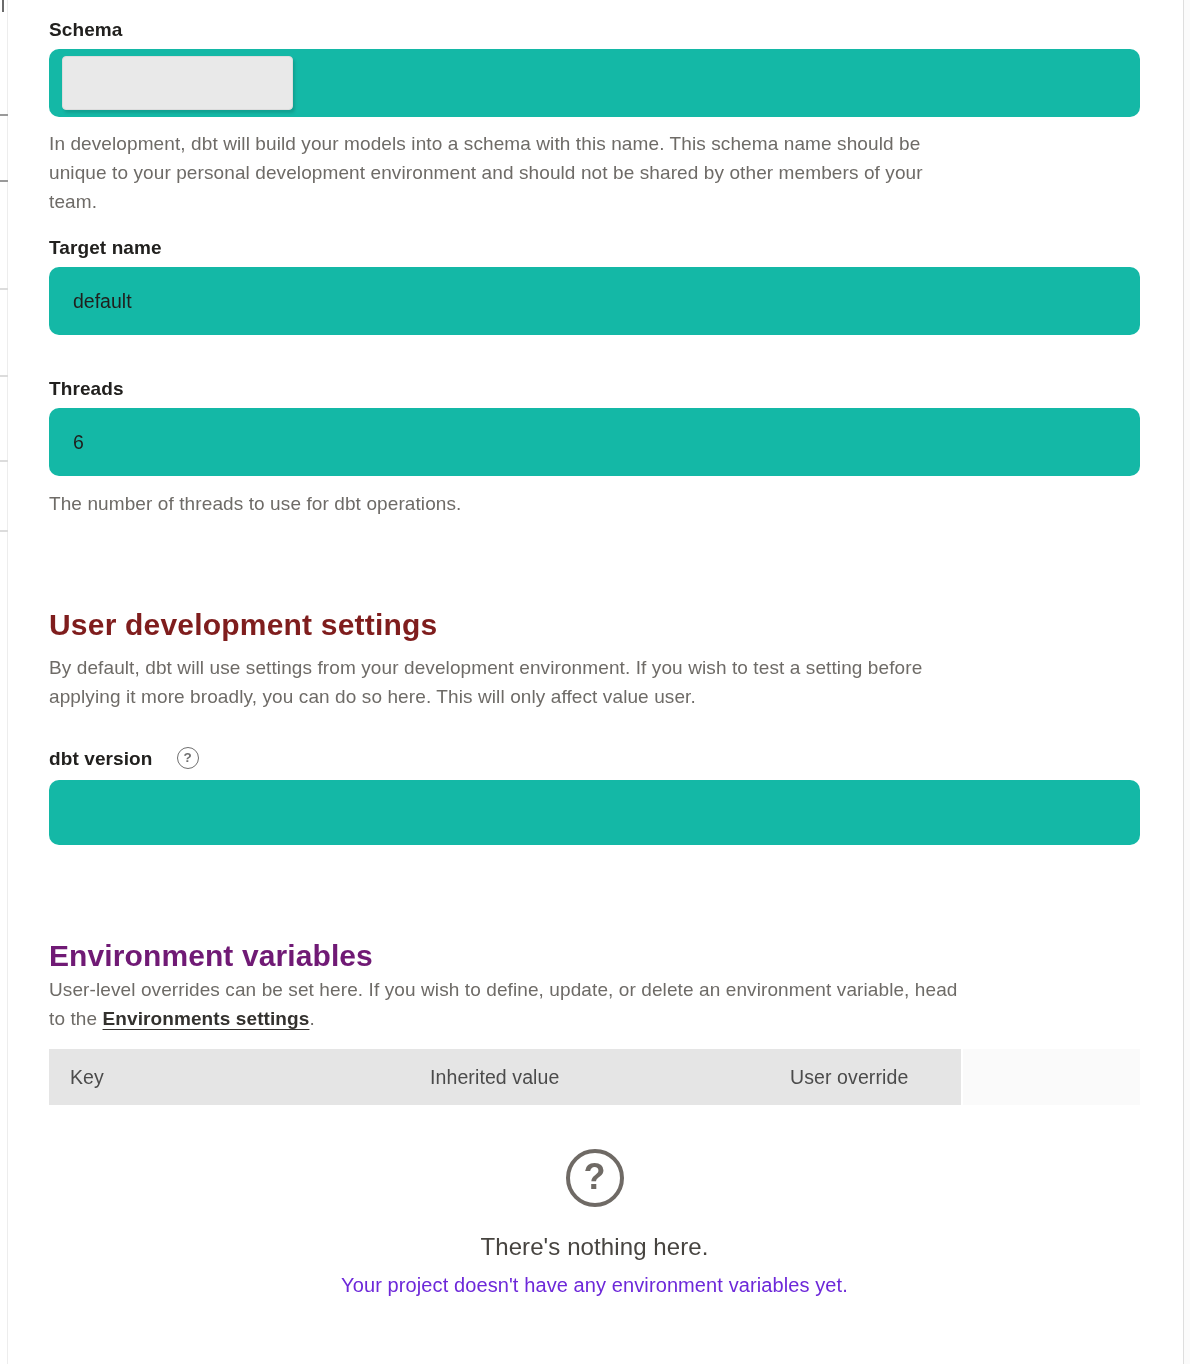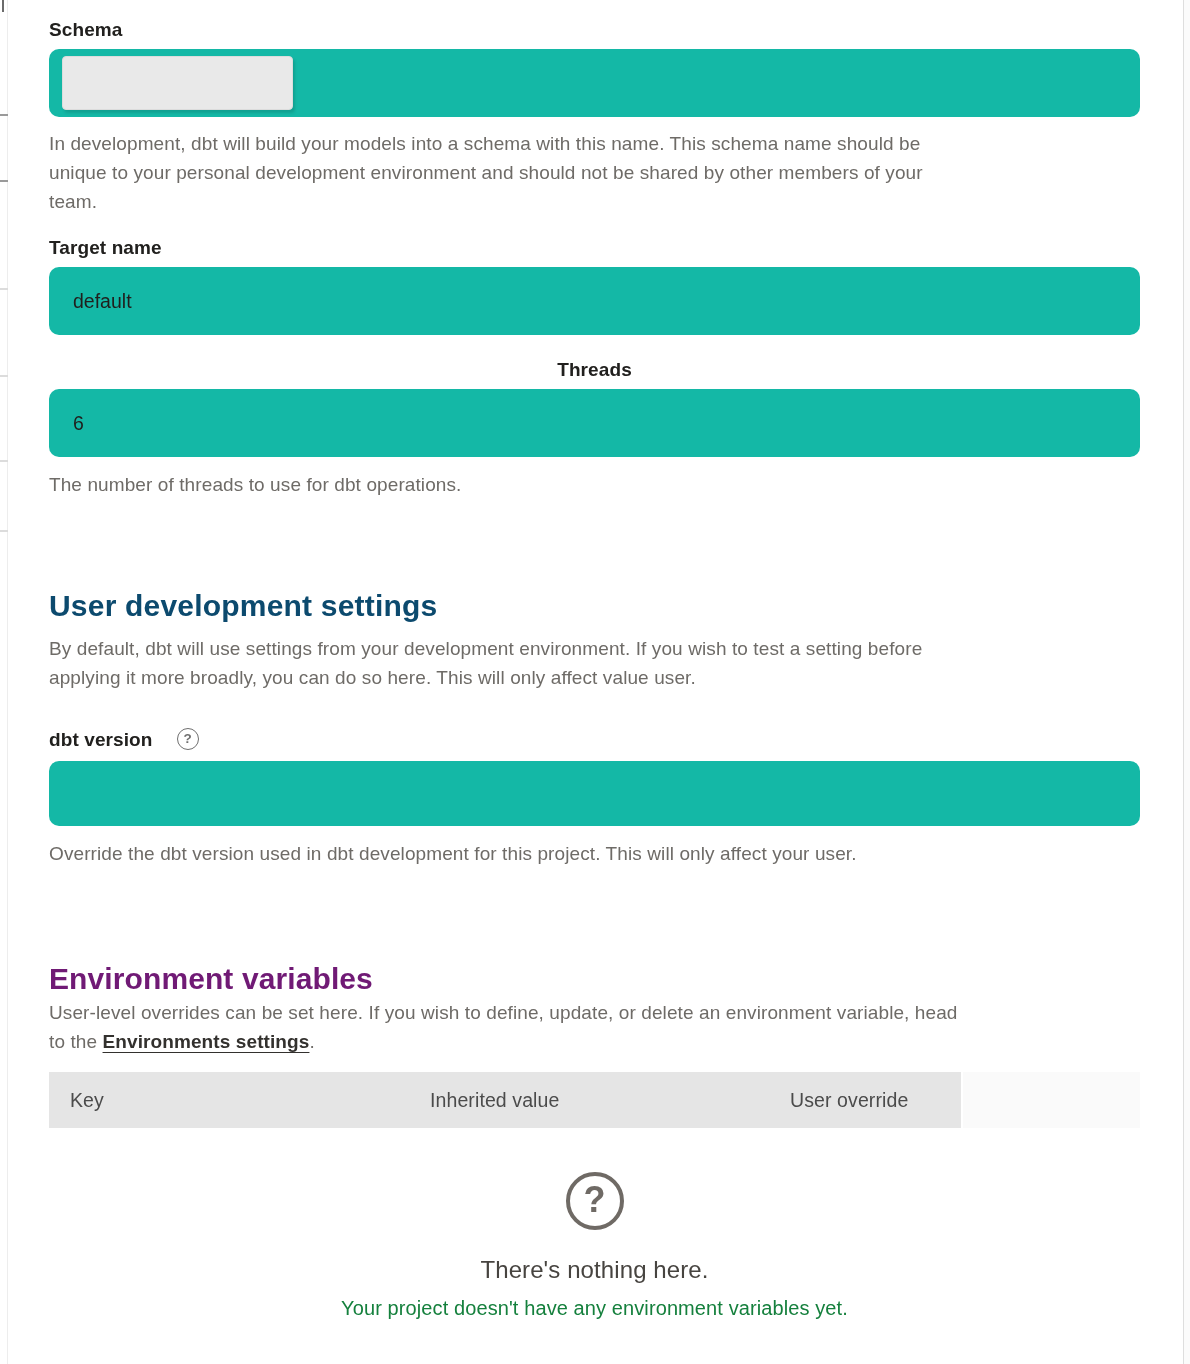--- a/index.html
+++ b/index.html
@@ -58,32 +58,32 @@
   }
 
   .help {
     font-size: 19px; line-height: 29px; color: #6e6b67; margin-top: 12px;
     letter-spacing: .1px;
   }
   .help .line { display: block; }
 
   .h1 {
     margin-top: 88px;
-    font-size: 30px; font-weight: 700; color: #0c4a6e; letter-spacing: .2px;
+    font-size: 30px; font-weight: 700; color: #7f1d1d; letter-spacing: .2px;
     line-height: 37px;
   }
   .h2 {
     margin-top: 96px;
     font-size: 30px; font-weight: 700; color: #701a75; letter-spacing: .1px;
     line-height: 29px;
   }
   .section-desc { margin-top: 10px; }
 
   .spacer-target { margin-top: 20px; }
-  .spacer-threads { margin-top: 23px; text-align: center; }
+  .spacer-threads { margin-top: 42px; }
   .spacer-dbtver { margin-top: 36px; }
 
   .qmark-small {
     width: 22px; height: 22px; flex: 0 0 22px;
     border: 1.6px solid #6f6f6f; border-radius: 50%;
     color: #6f6f6f; font-size: 13.5px; font-weight: 700;
     display: inline-flex; align-items: center; justify-content: center;
     cursor: default; position: relative; top: -1px;
   }
 
@@ -102,21 +102,21 @@
 
   .empty-state { text-align: center; }
   .empty-icon {
     width: 58px; height: 58px; margin: 44px auto 0;
     border: 4px solid #6f6a65; border-radius: 50%;
     color: #6f6a65; font-size: 36px; font-weight: 700; line-height: 1;
     display: flex; align-items: center; justify-content: center;
     padding-bottom: 3px;
   }
   .empty-title { margin-top: 26px; font-size: 24px; font-weight: 400; color: #474440; letter-spacing: .1px; }
-  .empty-sub { margin-top: 13px; font-size: 20px; color: #15803d; letter-spacing: .1px; }
+  .empty-sub { margin-top: 13px; font-size: 20px; color: #6d28d9; letter-spacing: .1px; }
 </style>
 </head>
 <body>
 
 <div class="rail">
   <div class="rail-corner"></div>
   <div class="rail-tick dark" style="top:114px"></div>
   <div class="rail-tick dark" style="top:180px"></div>
   <div class="rail-tick light" style="top:288px"></div>
   <div class="rail-tick light" style="top:375px"></div>
@@ -149,21 +149,20 @@
   <div class="help section-desc">
     <span class="line">By default, dbt will use settings from your development environment. If you wish to test a setting before</span>
     <span class="line">applying it more broadly, you can do so here. This will only affect value user.</span>
   </div>
 
   <div class="label-row spacer-dbtver">
     <span class="field-label">dbt version</span>
     <span class="qmark-small">?</span>
   </div>
   <input class="input dbt-input mt10" type="text" value="" style="">
-  <div class="help" style="margin-top:13px">Override the dbt version used in dbt development for this project. This will only affect your user.</div>
 
   <div class="h2">Environment variables</div>
   <div class="help section-desc" style="margin-top:5px">
     <span class="line">User-level overrides can be set here. If you wish to define, update, or delete an environment variable, head</span>
     <span class="line">
       <span>to the </span><span class="env-link">Environments settings</span><span>.</span>
     </span>
   </div>
 
   <div class="env-table-header">

